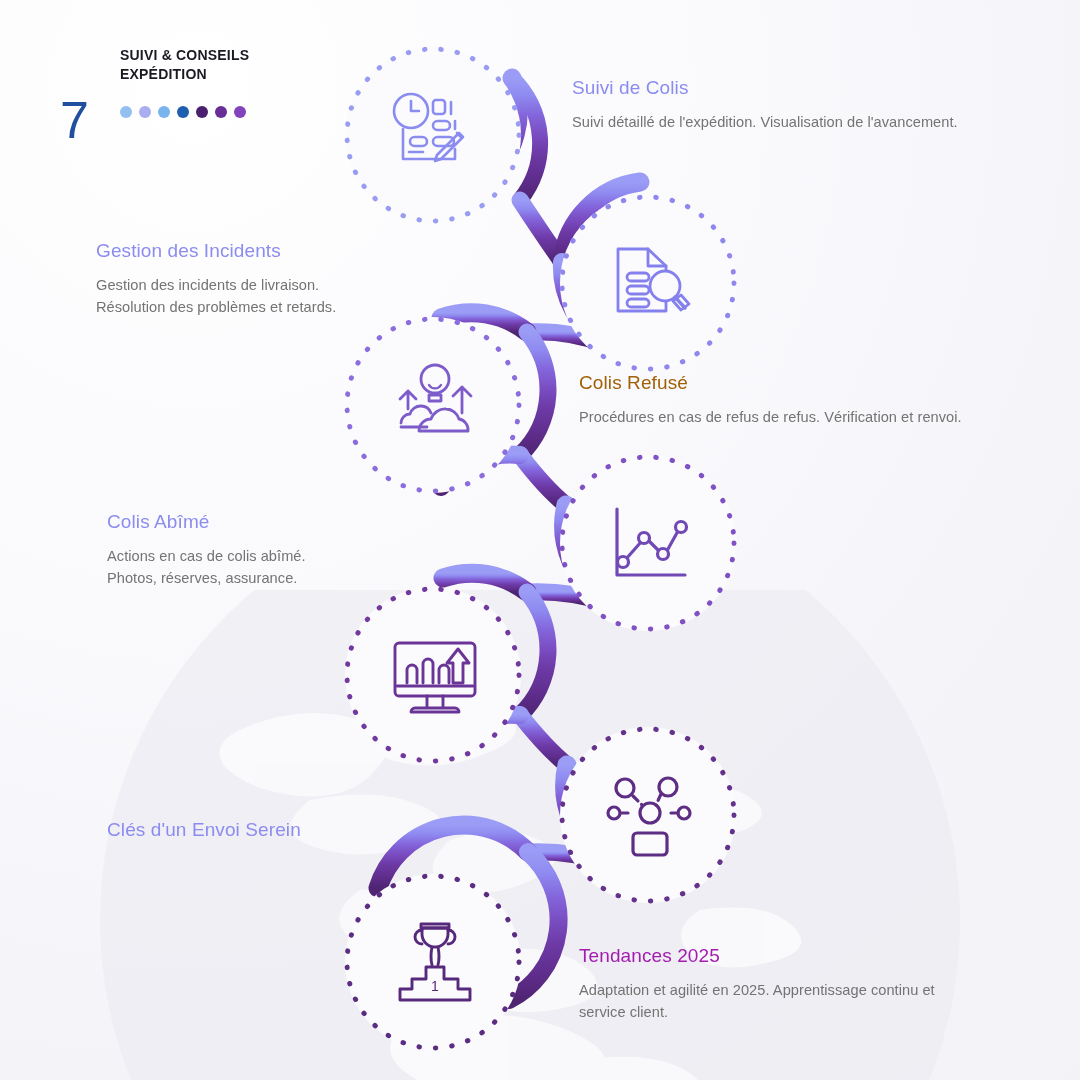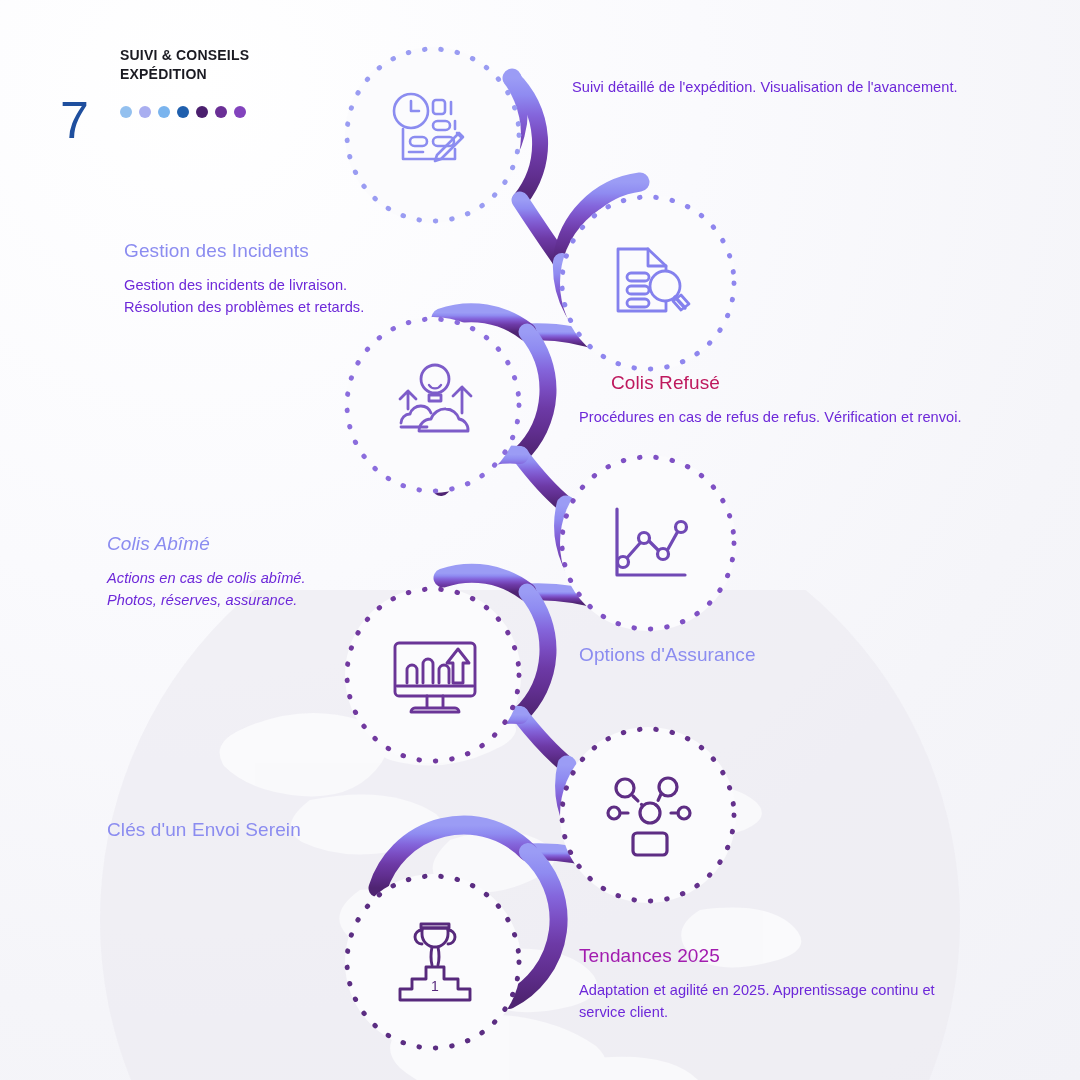--- a/index.html
+++ b/index.html
@@ -38,21 +38,21 @@
   .dots { position:absolute; left:68px; top:70px; display:flex; gap:7px; align-items:center; }
   .dots i { width:12px; height:12px; border-radius:50%; display:block; }
 
   
   .block { position:absolute; }
   .block h3 {
     font-size:19px; font-weight:400; line-height:1.25;
     letter-spacing:.1px; margin-bottom:11px;
   }
   .block p {
-    font-size:14.6px; font-weight:400; color:#6d28d9;
+    font-size:14.6px; font-weight:400; color:#737373;
     line-height:1.52; letter-spacing:.05px;
   }
   .b-left  { text-align:left; }
   .b-right { text-align:left; }
 
   .icon-svg { position:absolute; }
 </style>
 </head>
 <body>
 
@@ -253,42 +253,42 @@
         <i style="background: rgb(169, 174, 240);"></i>
         <i style="background: rgb(122, 180, 238);"></i>
         <i style="background: rgb(31, 95, 173);"></i>
         <i style="background: rgb(75, 31, 110);"></i>
         <i style="background: rgb(106, 47, 150);"></i>
         <i style="background: rgb(130, 67, 189);"></i>
       </div>
   </div>
 
   <div class="block b-right" style="left:572px; top:76px; width:430px;">
+    <h3 style="color: rgb(139, 140, 240);">Suivi de Colis</h3>
     <p style="white-space: pre-line;">Suivi détaillé de l'expédition. Visualisation de l'avancement.</p>
   </div>
 
-  <div class="block b-left" style="left:124px; top:239px; width:330px;">
+  <div class="block b-left" style="left:96px; top:239px; width:330px;">
     <h3 style="color: rgb(139, 140, 240);">Gestion des Incidents</h3>
     <p style="white-space: pre-line;">Gestion des incidents de livraison.
 Résolution des problèmes et retards.</p>
   </div>
 
   <div class="block b-right" style="left:579px; top:371px; width:430px;">
-    <h3 style="color: #be185d; margin-left: 32px;">Colis Refusé</h3>
+    <h3 style="color: #a16207;">Colis Refusé</h3>
     <p style="white-space: pre-line;">Procédures en cas de refus de refus. Vérification et renvoi.</p>
   </div>
 
-  <div class="block b-left" style="left:107px; top:532px; width:330px;font-style:italic;">
+  <div class="block b-left" style="left:107px; top:510px; width:330px;">
     <h3 style="color: rgb(139, 140, 240);">Colis Abîmé</h3>
     <p style="white-space: pre-line;">Actions en cas de colis abîmé.
 Photos, réserves, assurance.</p>
   </div>
 
   <div class="block b-right" style="left:579px; top:643px; width:400px;">
-    <h3 style="color: rgb(139, 140, 240);">Options d'Assurance</h3>
   </div>
 
   <div class="block b-left" style="left:107px; top:818px; width:330px;">
     <h3 style="color: rgb(139, 140, 240);">Clés d'un Envoi Serein</h3>
   </div>
 
   <div class="block b-right" style="left:579px; top:944px; width:400px;">
     <h3 style="color: #a21caf;">Tendances 2025</h3>
     <p style="white-space: pre-line;">Adaptation et agilité en 2025. Apprentissage continu et
 service client.</p>

